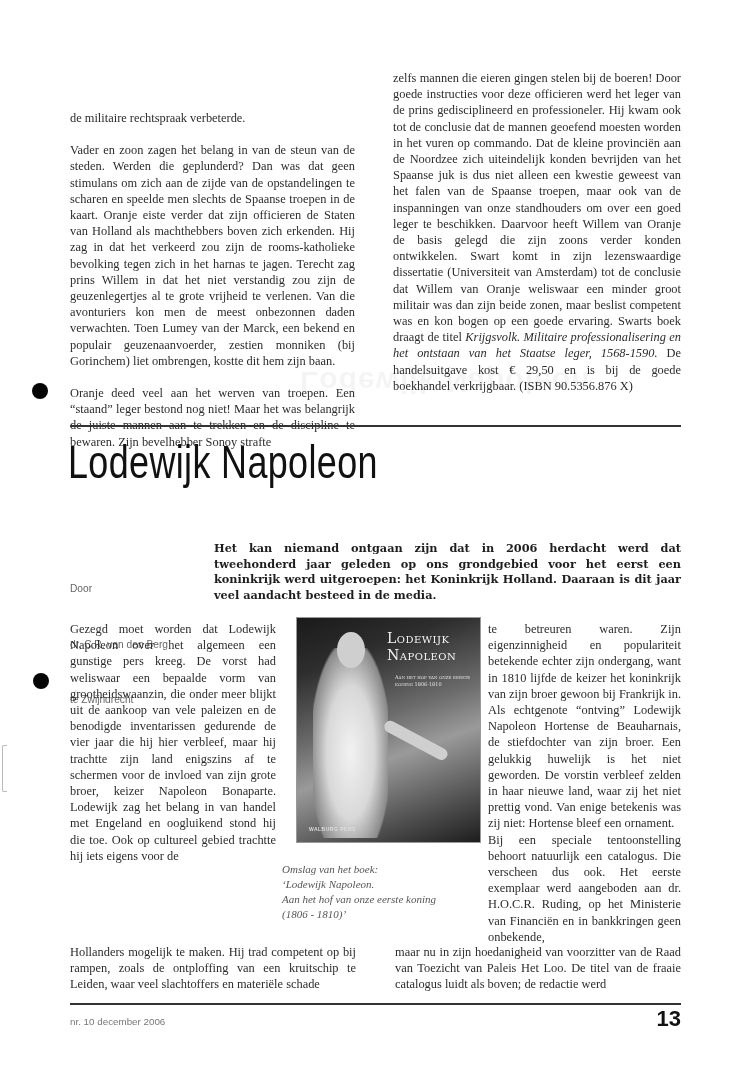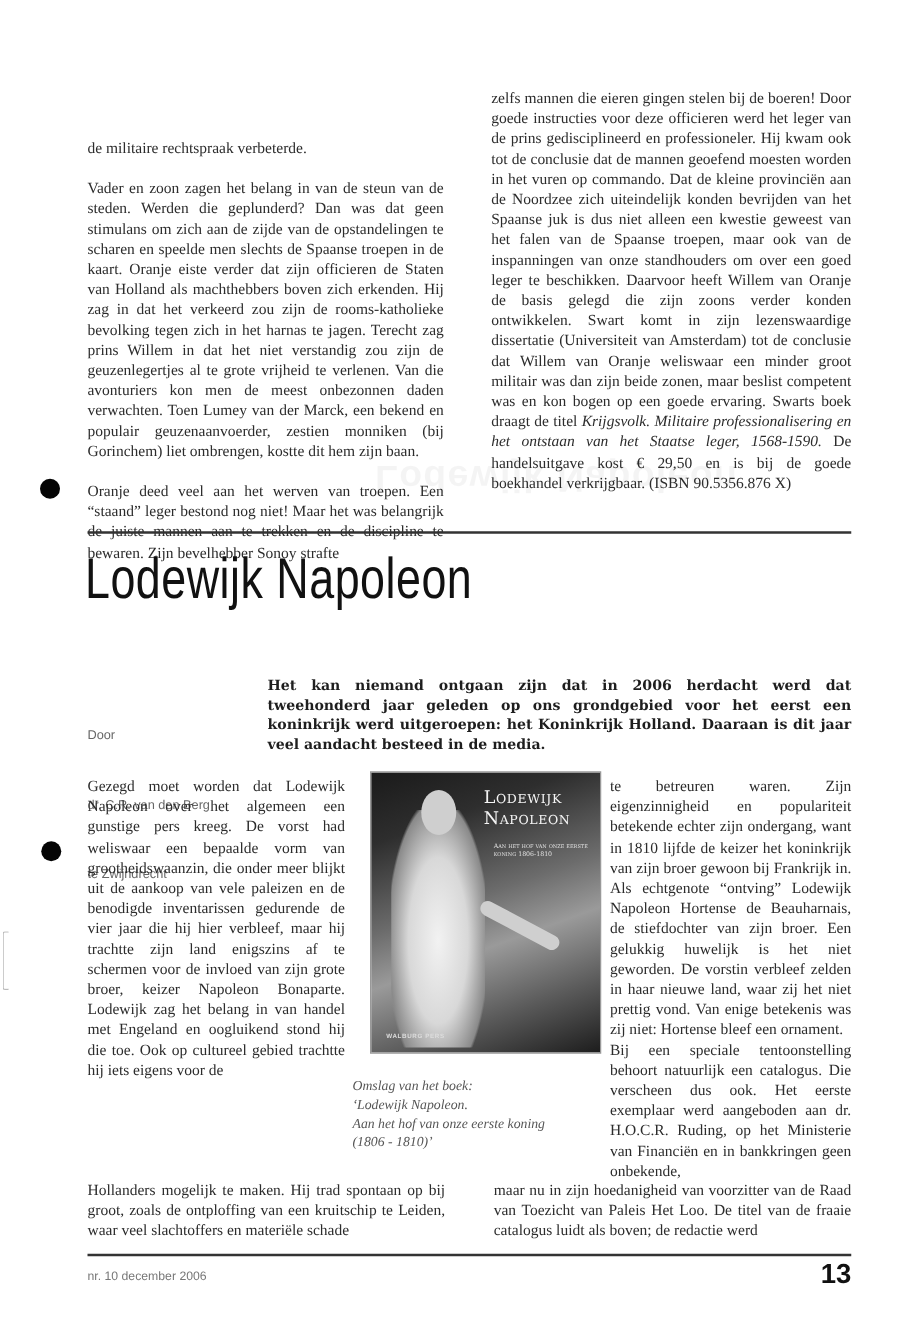--- a/index.html
+++ b/index.html
@@ -145,21 +145,21 @@
     <div>dr. C.R. van den Berg</div>
     <div>te Zwijndrecht</div>
   </div>
 
   <div class="lead">Het kan niemand ontgaan zijn dat in 2006 herdacht werd dat tweehonderd jaar geleden op ons grondgebied voor het eerst een koninkrijk werd uitgeroepen: het Koninkrijk Holland. Daaraan is dit jaar veel aandacht besteed in de media.</div>
 
   <div class="col col-b1">
     <p class="tight">Gezegd moet worden dat Lodewijk Napoleon over het algemeen een gunstige pers kreeg. De vorst had weliswaar een bepaalde vorm van grootheidswaanzin, die onder meer blijkt uit de aankoop van vele paleizen en de benodigde inventarissen gedurende de vier jaar die hij hier verbleef, maar hij trachtte zijn land enigszins af te schermen voor de invloed van zijn grote broer, keizer Napoleon Bonaparte. Lodewijk zag het belang in van handel met Engeland en oogluikend stond hij die toe. Ook op cultureel gebied trachtte hij iets eigens voor de</p>
   </div>
   <div class="col col-b1-wide">
-    <p class="tight">Hollanders mogelijk te maken. Hij trad spontaan op bij groot, zoals de ontploffing van een kruitschip te Leiden, waar veel slachtoffers en materiële schade</p>
+    <p class="tight">Hollanders mogelijk te maken. Hij trad competent op bij rampen, zoals de ontploffing van een kruitschip te Leiden, waar veel slachtoffers en materiële schade</p>
   </div>
 
   <div class="book-cover">
     <div class="cover-figure"></div>
     <div class="cover-head"></div>
     <div class="cover-arm"></div>
     <div class="cover-title">
       <div>Lodewijk</div>
       <div>Napoleon</div>
     </div>

